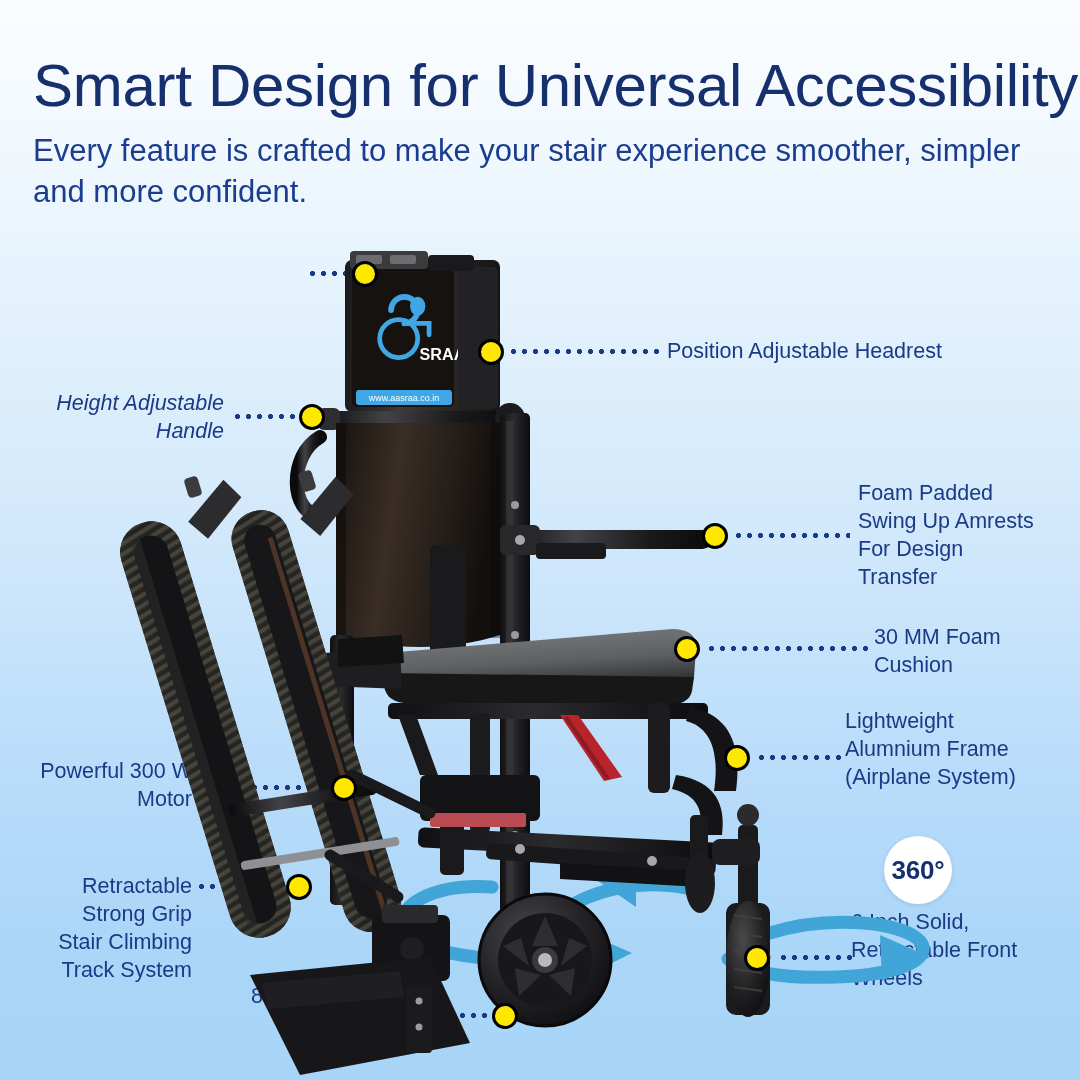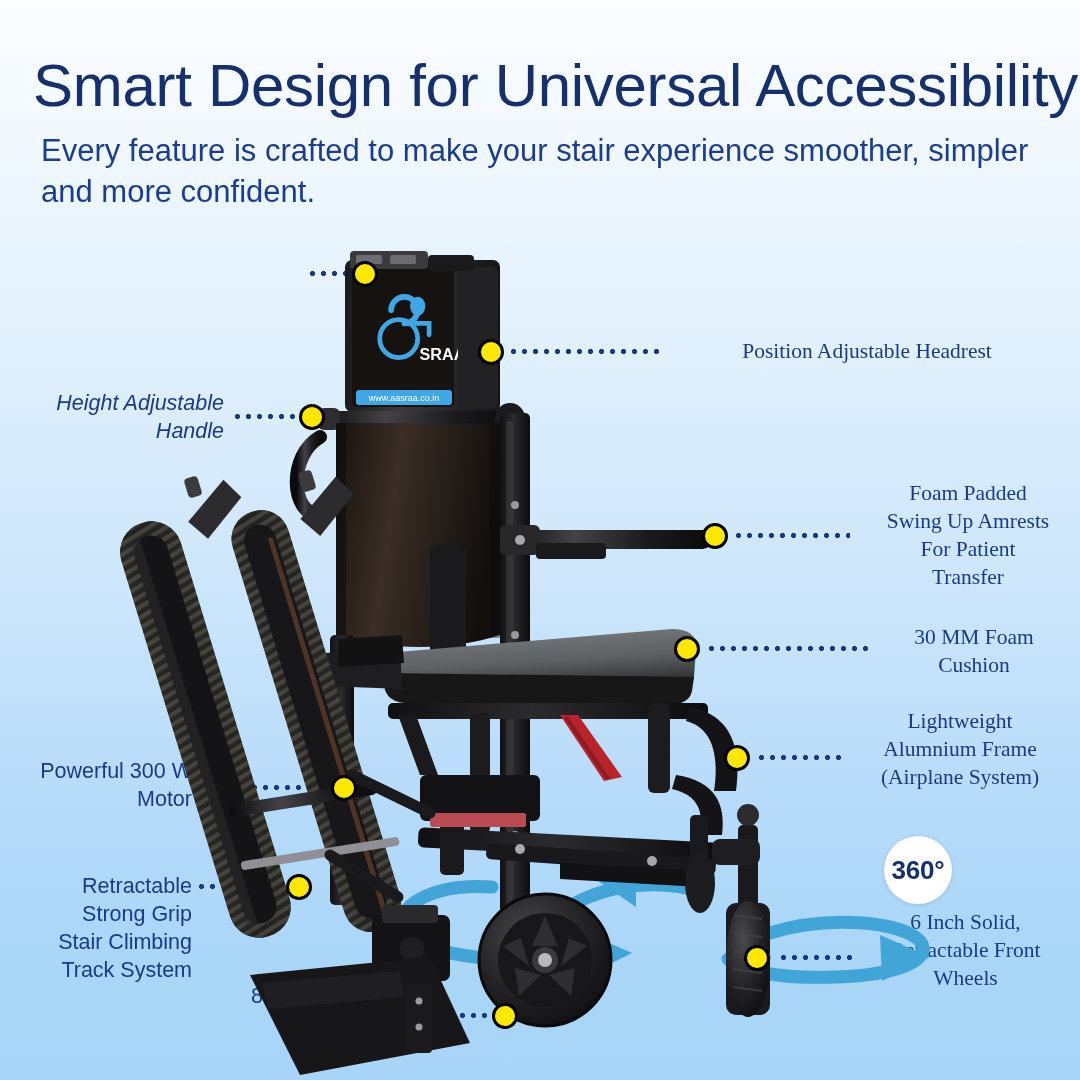--- a/index.html
+++ b/index.html
@@ -13,30 +13,30 @@
     background:linear-gradient(180deg,#fbfdff 0%,#f2f9fe 12%,#e2f1fc 30%,#cfe7fb 52%,#b9dcfa 72%,#aad6f8 88%,#a8d4f7 100%);
   }
 
   
   #header{position:absolute;left:33px;top:40px;width:1020px;}
   #title{
     font-size:60px;font-weight:normal;color:#16306e;letter-spacing:-0.3px;
     line-height:1.0;margin:16px 0 14px 0;white-space:nowrap;
   }
   #subtitle{
-    font-size:31px;color:#1b3d8f;line-height:1.33;margin:8px;font-weight:400;
+    font-size:31px;color:#1b3d8f;line-height:1.33;margin:0;font-weight:400;
   }
 
   
   .label{
     position:absolute;color:#1b3a86;font-size:21.5px;line-height:1.31;
     white-space:pre-line;
   }
   .label.r{text-align:right;}
-  .label.l{text-align:center;font-family:Liberation Serif, serif;}
+  .label.l{text-align:left;}
 
   
   .leader{
     position:absolute;height:5px;
     background-image:radial-gradient(circle, #1b3a86 45%, rgba(0,0,0,0) 47%);
     background-size:11px 5px;background-repeat:repeat-x;background-position:0 50%;
     transform-origin:0 50%;
   }
 
   
@@ -305,21 +305,21 @@
 
   <div class="leader" style="left:232px;top:414px;width:68px;"></div>
   <div class="dot" style="left:299px;top:404px;"></div>
   <div class="label r" style="left:0px;top:389px;width:224px;font-style:italic;">Height Adjustable
 Handle</div>
 
   <div class="leader" style="left:733px;top:533px;width:117px;"></div>
   <div class="dot" style="left:702px;top:523px;"></div>
   <div class="label l" style="left:858px;top:479px;width:220px;">Foam Padded
 Swing Up Amrests
-For Patient
+For Design
 Transfer</div>
 
   <div class="leader" style="left:706px;top:646px;width:163px;"></div>
   <div class="dot" style="left:674px;top:636px;"></div>
   <div class="label l" style="left:874px;top:623px;width:200px;">30 MM Foam
 Cushion</div>
 
   <div class="leader" style="left:756px;top:755px;width:88px;"></div>
   <div class="dot" style="left:724px;top:745px;"></div>
   <div class="label l" style="left:845px;top:707px;width:230px;">Lightweight

